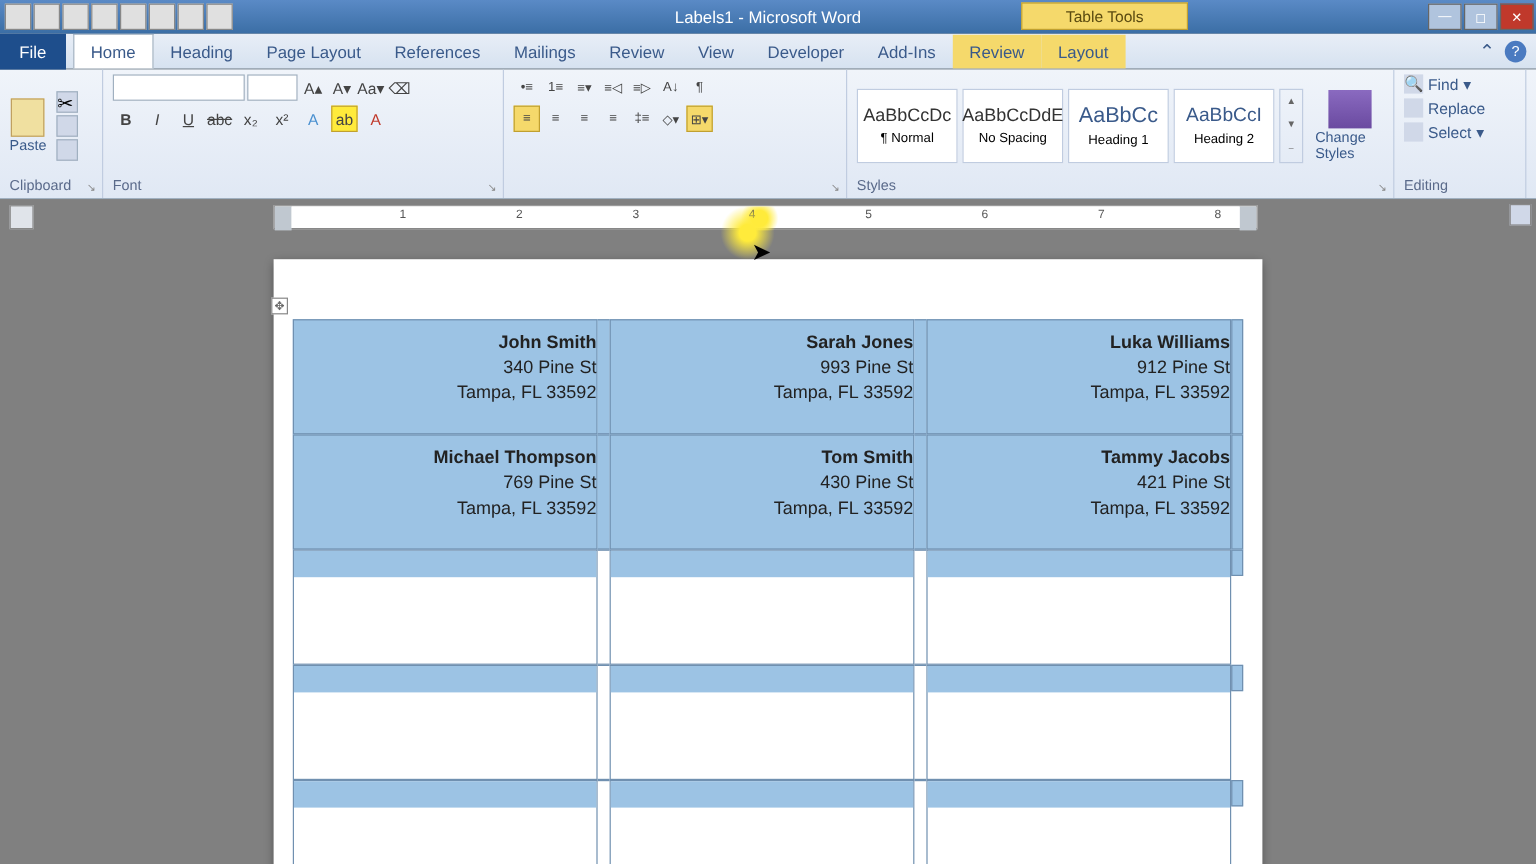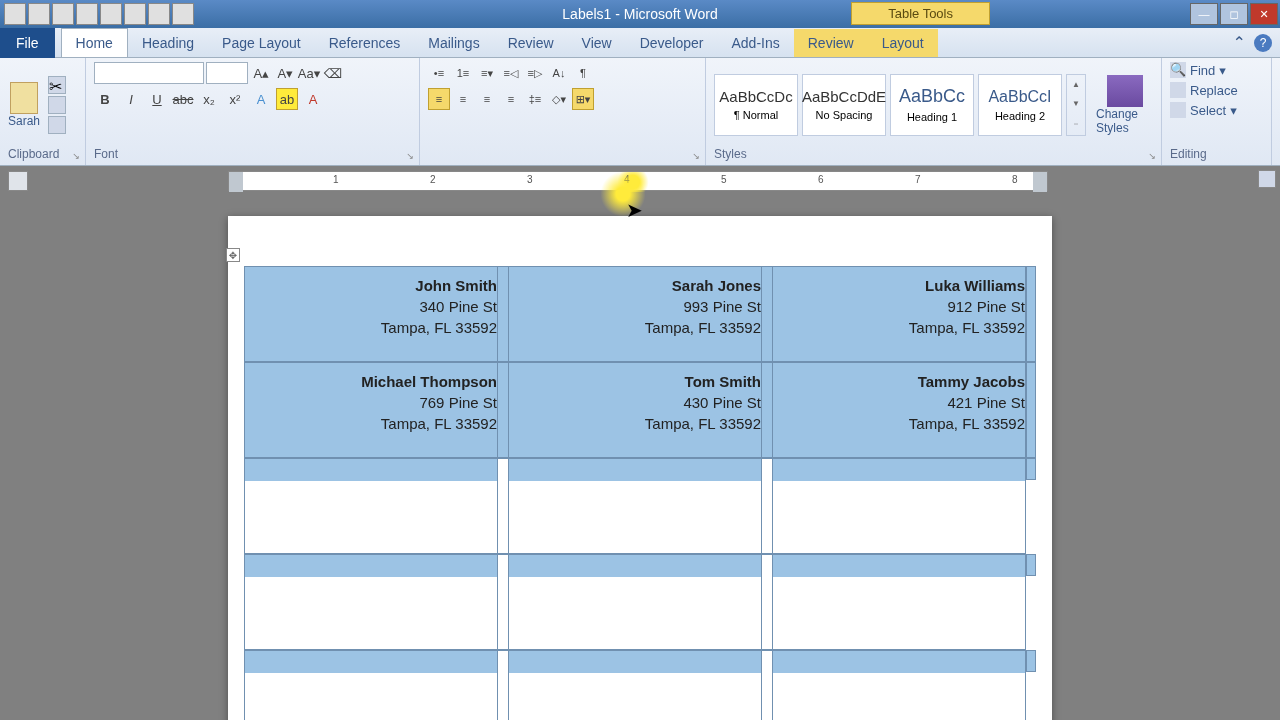--- a/index.html
+++ b/index.html
@@ -141,21 +141,21 @@
     <span class="help-icon">?</span>
   </div>
 </div>
 
 <div class="ribbon">
 
   <div class="ribbon-group" style="width:86px">
     <div class="group-content">
       <div class="paste-btn">
         <div class="paste-icon"></div>
-        <span>Sarah</span>
+        <span>Paste</span>
       </div>
       <div class="clipboard-mini">
         <span class="mini-icon">✂</span>
         <span class="mini-icon"></span>
         <span class="mini-icon"></span>
       </div>
     </div>
     <div class="group-label">Clipboard</div>
     <div class="group-expand">↘</div>
   </div>

